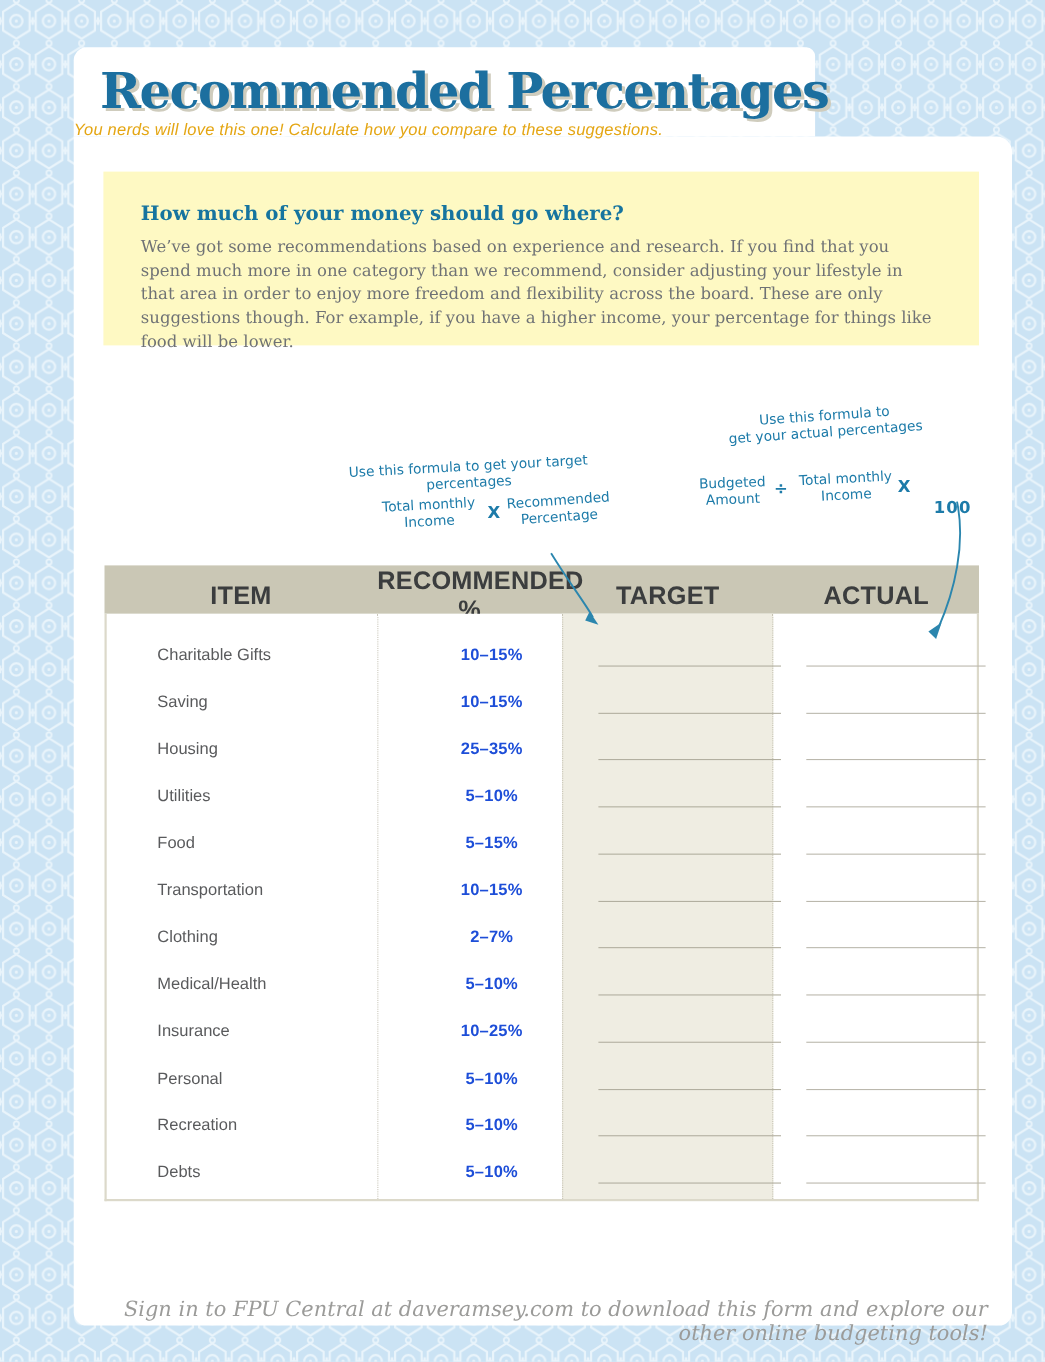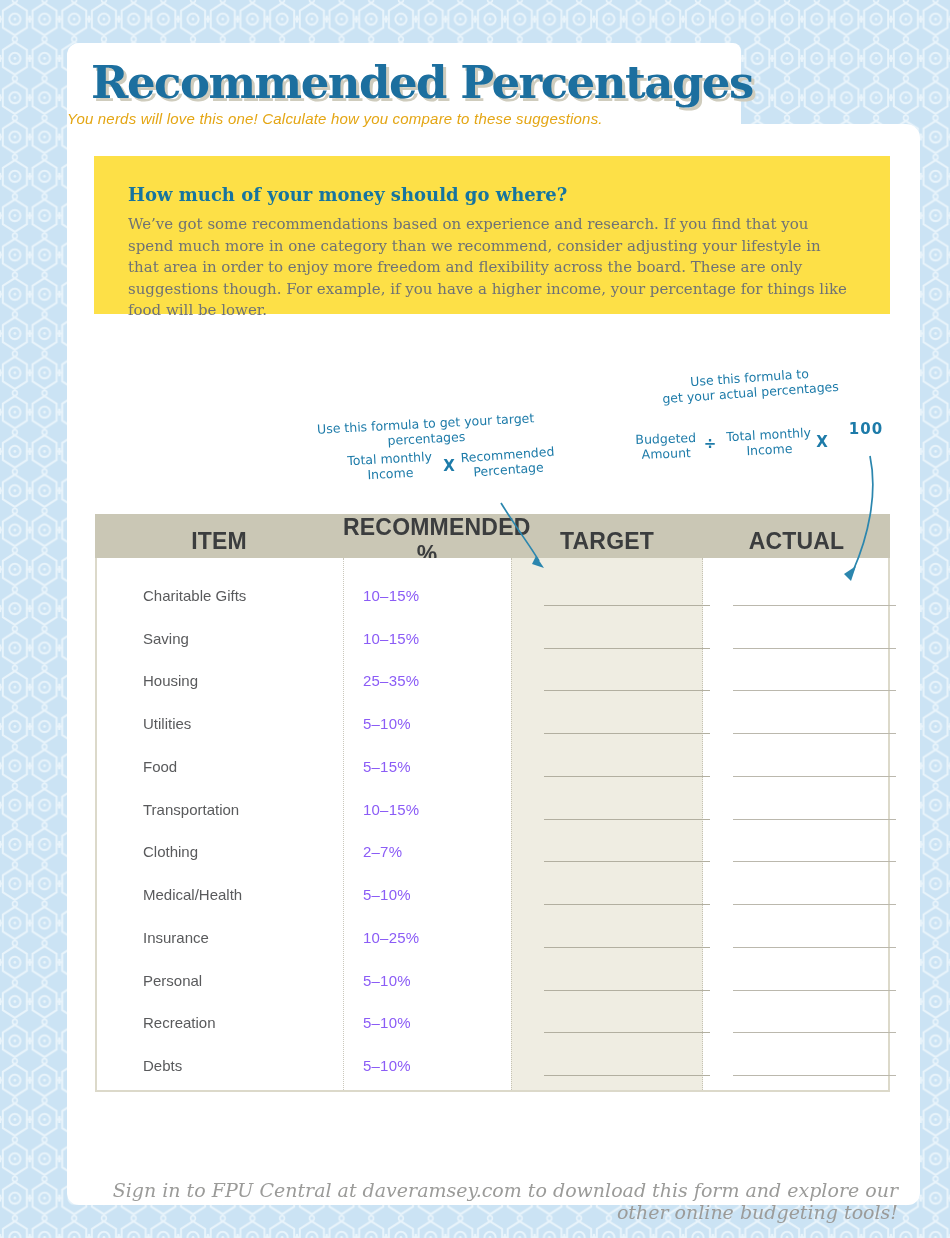--- a/index.html
+++ b/index.html
@@ -16,21 +16,21 @@
 
   .layer { position:absolute; left:0; top:0; width:940px; height:1238px; z-index:2; }
 
   .title { position:absolute; left:91px; top:56px; width:660px;
            font-family:"DejaVu Serif", serif; font-weight:bold; font-size:45px;
            letter-spacing:-1.5px; color:#1c6f9f; text-shadow:3px 3px 0 #cfccbd; white-space:nowrap; }
   .subtitle { position:absolute; left:67px; top:110px; width:674px; 
               font-style:italic; font-size:15px; color:#e4a614; letter-spacing:.2px; }
 
   .intro { position:absolute; left:94px; top:156px; width:796px; height:158px;
-           background:#fde047; padding:28px 34px 0 34px; }
+           background:#fef9c3; padding:28px 34px 0 34px; }
   .intro h2 { font-family:"DejaVu Serif", serif; font-size:18px; color:#16749f; margin-bottom:9px; }
   .intro p { font-family:"DejaVu Serif", serif; font-size:15px; line-height:21.5px; color:#6f7275; }
 
   .hand { position:absolute; color:#1d7ba9; font-size:12.5px; line-height:15px;
           font-family:"DejaVu Sans", sans-serif; text-align:center; }
   .hand.op { font-weight:bold; font-size:15px; }
 
   
   .thead { position:absolute; left:95px; top:514px; width:795px; height:44px;
            background:#cac7b5; display:grid; grid-template-columns:248px 168px 192px 187px;
@@ -40,21 +40,21 @@
   .tbody { position:absolute; left:95px; top:558px; width:795px; height:534px;
            background:#ffffff; border:2px solid #dcd9ca; border-top:none;
            padding-top:16px; }
   .band   { position:absolute; left:414px; top:0; bottom:0; width:192px; background:#efede2;
             border-left:1px dotted #c6c3b4; border-right:1px dotted #c6c3b4; }
   .colsep { position:absolute; left:246px; top:0; bottom:0; width:0; border-left:1px dotted #cbc8bc; }
   .rows { position:relative; height:513px; display:flex; flex-direction:column;margin-left:20px; }
   .trow { position:relative; flex:1; display:grid; grid-template-columns:246px 168px 192px 185px;
           align-items:center; }
   .c-item { padding-left:26px; font-size:15px; color:#595a5c; }
-  .c-rec  { font-weight:normal; font-size:15px; color:#8b5cf6; letter-spacing:.2px; }
+  .c-rec  { text-align:center; font-weight:bold; font-size:15px; color:#1d4ed8; letter-spacing:.2px; }
   .c-target, .c-actual { position:relative; height:100%; }
   .uline { position:absolute; bottom:11px; left:13px; right:13px; height:0;
            border-bottom:1.5px solid #b2afa0; }
   .uline.actual { left:10px; right:12px; border-bottom-color:#bbb8ad; }
 
   .footer { position:absolute; left:67px; top:1179px; width:831px; text-align:right;
             font-family:"DejaVu Serif", serif; font-style:italic; font-size:19px; color:#9b9b99; }
 
   svg.arrows { position:absolute; left:0; top:0; z-index:3; pointer-events:none; }
 </style>
@@ -111,21 +111,21 @@
     <div class="hand" style="left:626px; top:431px; width:80px; transform:rotate(-2deg);">
       <span>Budgeted</span><br>
       <span>Amount</span>
     </div>
     <div class="hand op" style="left:701px; top:437px; width:18px;">÷</div>
     <div class="hand" style="left:718px; top:427px; width:102px; transform:rotate(-3deg);">
       <span>Total monthly</span><br>
       <span>Income</span>
     </div>
     <div class="hand op" style="left:814px; top:435px; width:16px;">X</div>
-    <div class="hand op" style="left:845px; top:422px; width:42px; letter-spacing:1px;">100</div>
+    <div class="hand op" style="left:845px; top:454px; width:42px; letter-spacing:1px;">100</div>
 
     <div class="thead">
       <div>ITEM</div>
       <div>RECOMMENDED %</div>
       <div>TARGET</div>
       <div>ACTUAL</div>
     </div>
 
     <div class="tbody">
       <div class="band"></div>

